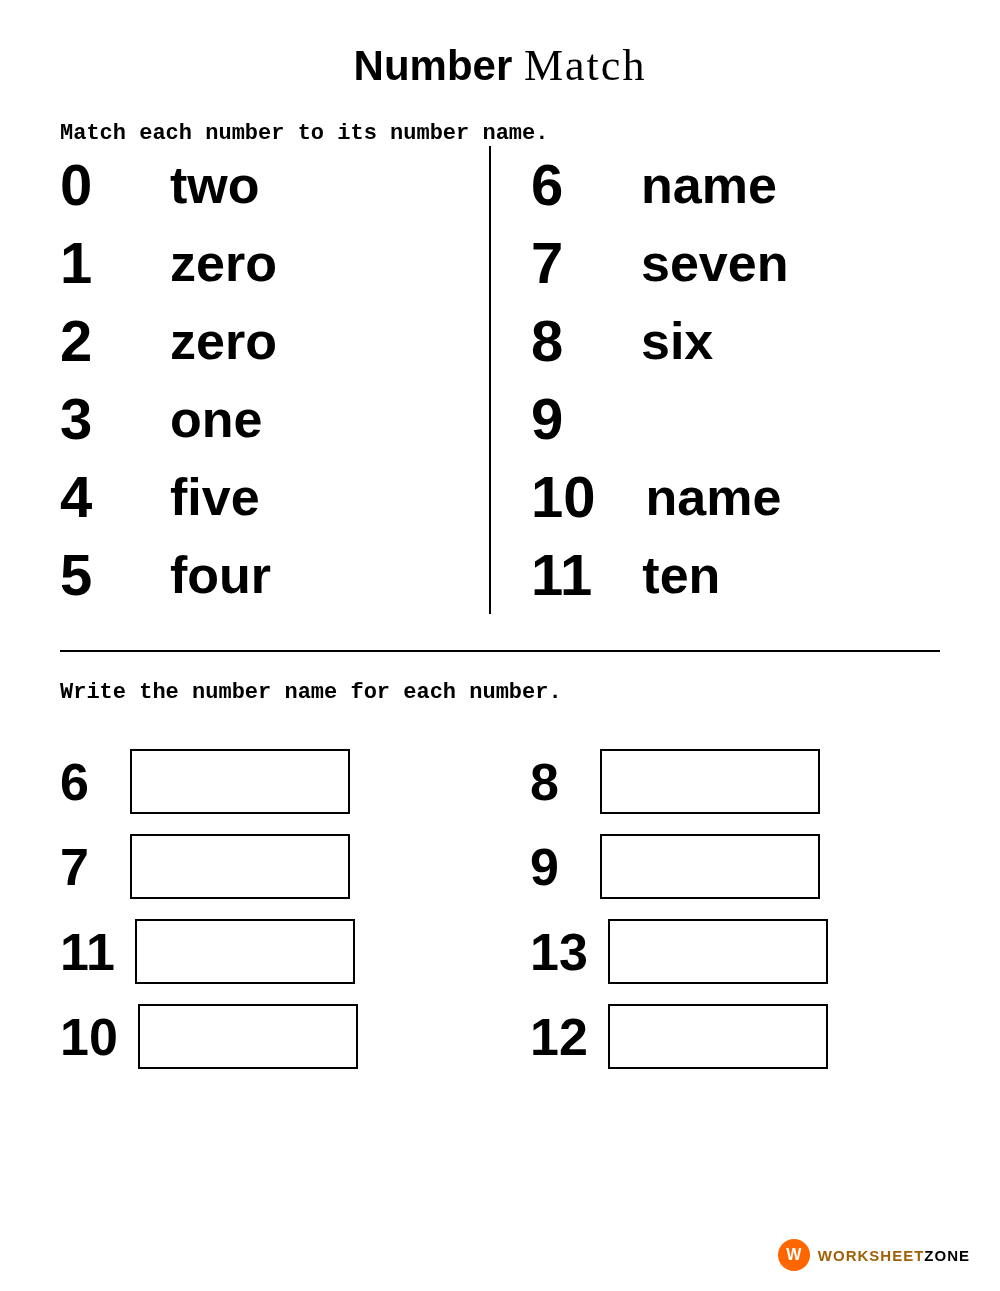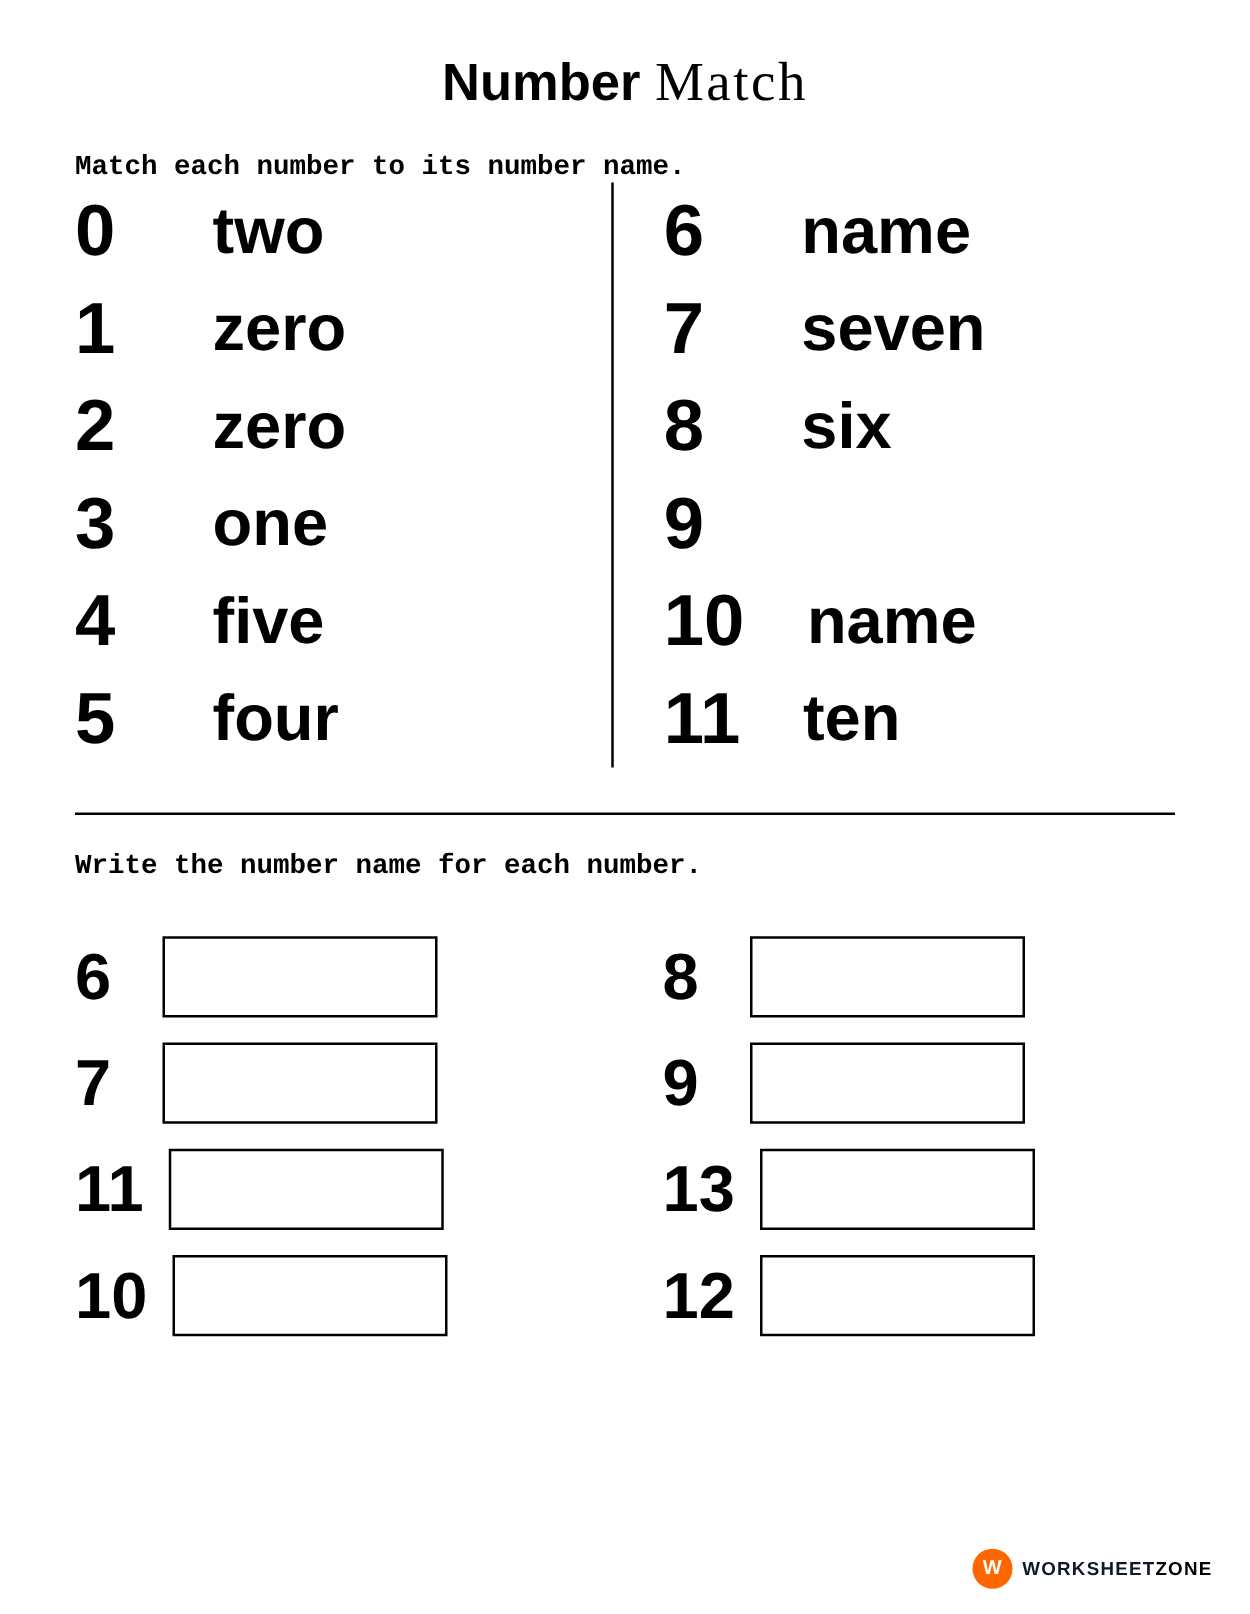--- a/index.html
+++ b/index.html
@@ -143,21 +143,21 @@
       color: #fff;
     }
 
     .footer-text {
       font-size: 15px;
       font-weight: 700;
       letter-spacing: 1px;
     }
 
     .footer-text .wz-orange {
-      color: #0f172a;
+      color: #a16207;
     }
 
     .footer-text .wz-black {
       color: #000;
     }
   </style>
 </head>
 <body>
 
 <h1 class="page-title">

